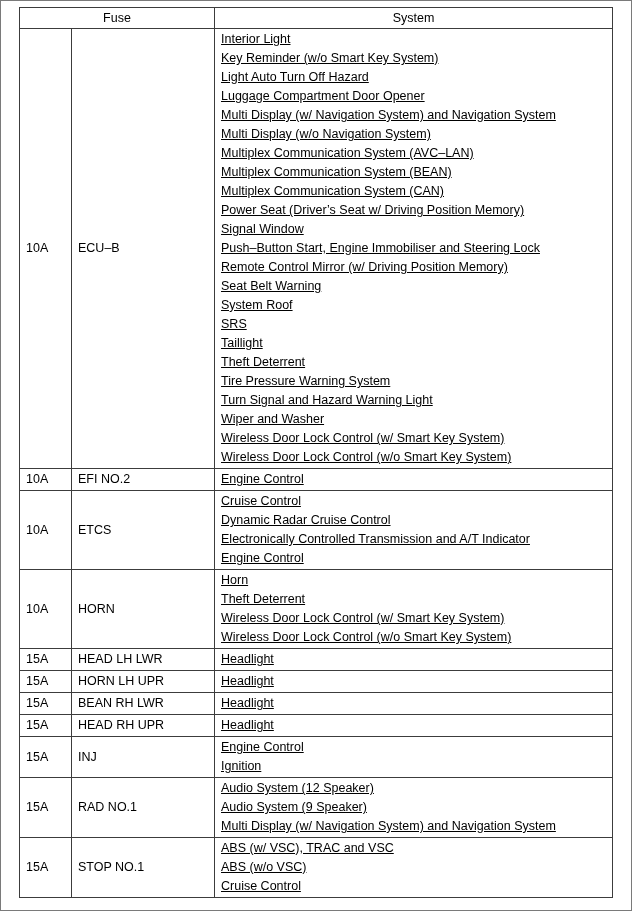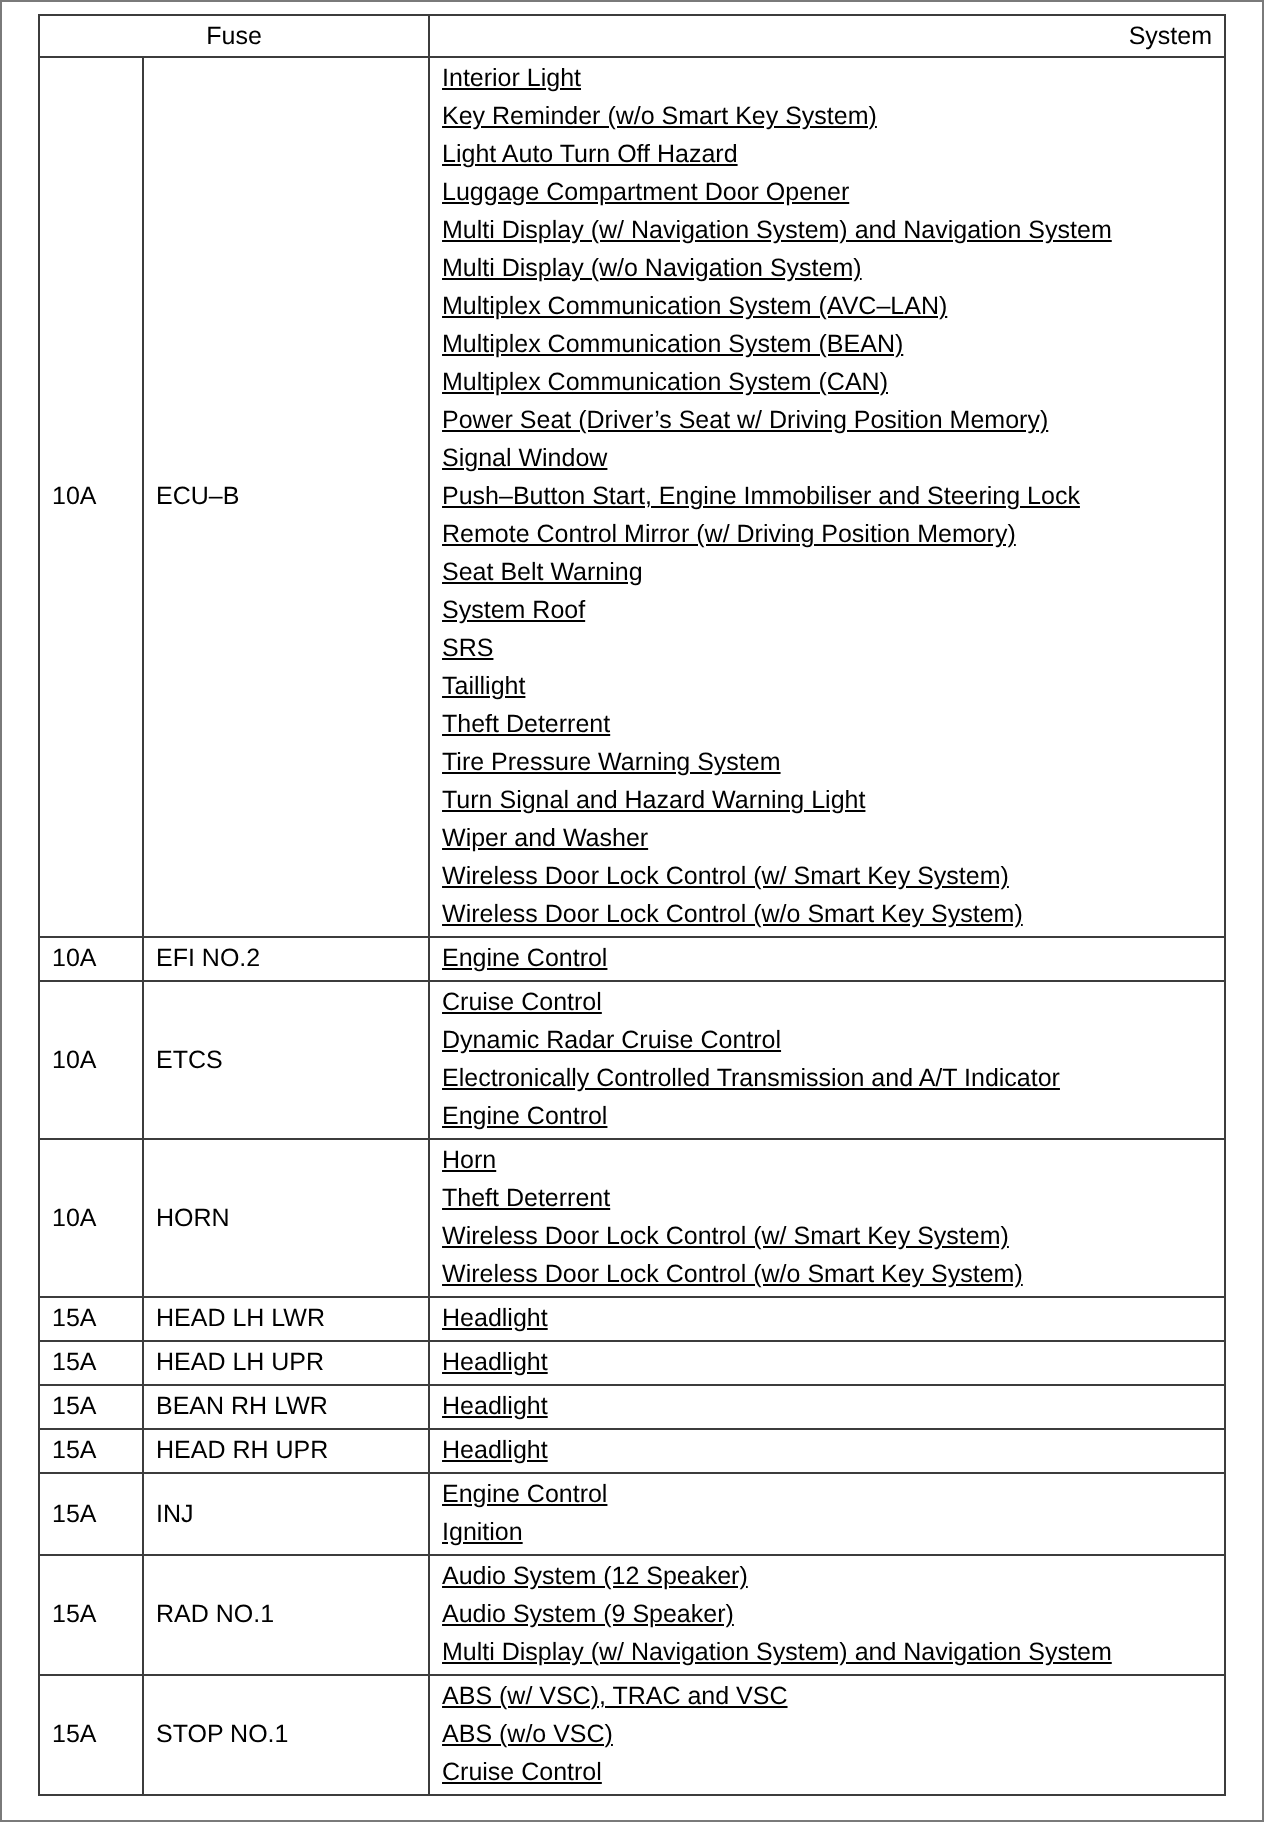--- a/index.html
+++ b/index.html
@@ -32,21 +32,21 @@
   }
   thead th {
     font-weight: normal;
     height: 18px;
     line-height: 18px;
   }
   th.fuse-header {
     text-align: center;
   }
   th.system-header {
-    text-align: right;
+    text-align: center;
   }
   col.col-amp   { width: 52px; }
   col.col-fuse  { width: 143px; }
   col.col-sys   { width: auto; }
   td.amp-cell, td.fuse-cell {
     line-height: 17px;
   }
   td.systems-cell {
     padding-top: 2px;
     padding-bottom: 2px;
@@ -132,21 +132,21 @@
         </tr>
         <tr>
           <td class="amp-cell">15A</td>
           <td class="fuse-cell">HEAD LH LWR</td>
           <td class="systems-cell">
             <div class="system-line">Headlight</div>
           </td>
         </tr>
         <tr>
           <td class="amp-cell">15A</td>
-          <td class="fuse-cell">HEAD LH UPR</td>
+          <td class="fuse-cell">HORN LH UPR</td>
           <td class="systems-cell">
             <div class="system-line">Headlight</div>
           </td>
         </tr>
         <tr>
           <td class="amp-cell">15A</td>
           <td class="fuse-cell">BEAN RH LWR</td>
           <td class="systems-cell">
             <div class="system-line">Headlight</div>
           </td>

